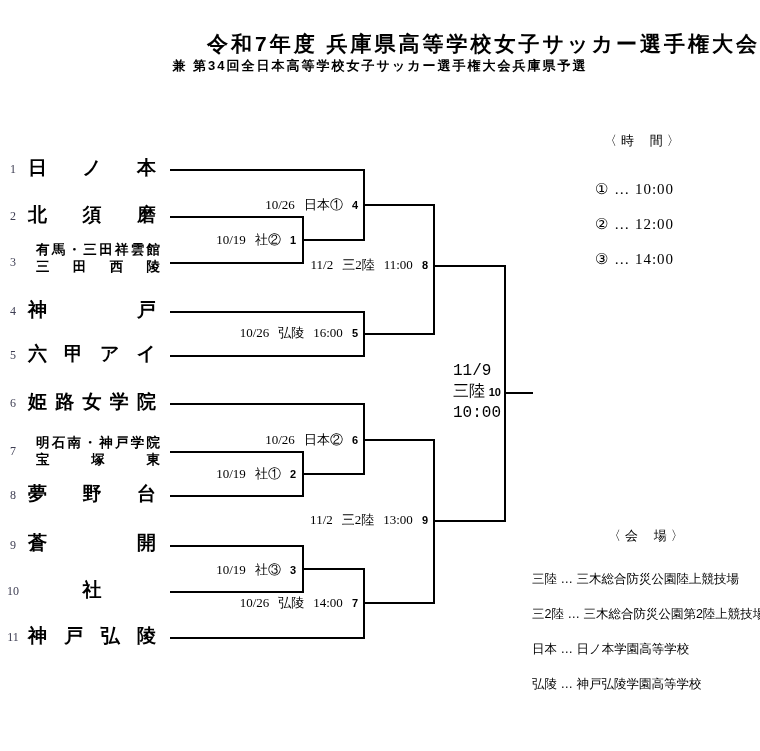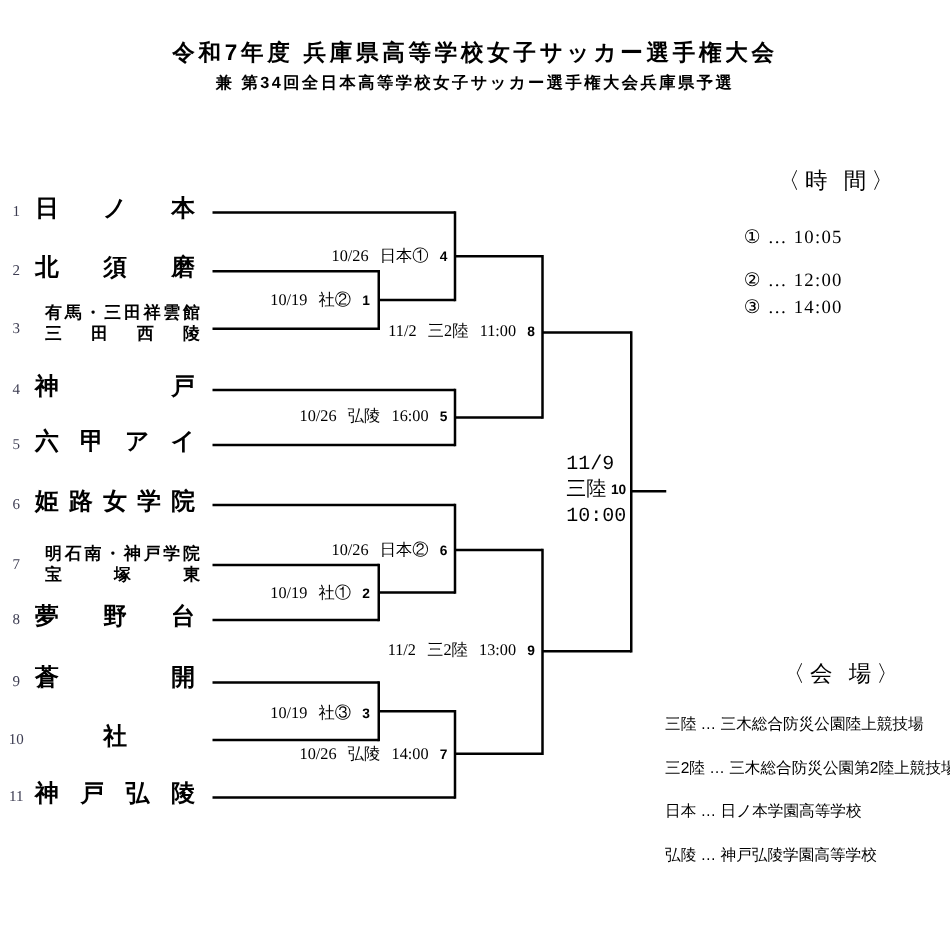--- a/index.html
+++ b/index.html
@@ -1,21 +1,21 @@
 <!DOCTYPE html>
 <html><head>
 <meta charset="utf-8">
 <style>
   html,body{margin:0;padding:0;background:#fff;}
   .page{position:relative;width:760px;height:751px;background:#ffffff;overflow:hidden;
         font-family:"Liberation Serif",serif;color:#000;}
   
-  .title1{position:absolute;top:30px;left:0;width:100%;text-align:center;
+  .title1{position:absolute;top:30px;left:0;width:100%;text-align:right;
           font-family:"Liberation Sans",sans-serif;font-weight:bold;
-          font-size:18px;letter-spacing:3px;}
+          font-size:21px;letter-spacing:3px;}
   .title2{position:absolute;top:57px;left:0;width:100%;text-align:center;
           font-family:"Liberation Sans",sans-serif;font-weight:bold;
           font-size:13px;letter-spacing:2px;}
   
   .seed{position:absolute;left:2px;width:22px;text-align:center;
         font-family:"Liberation Serif",serif;font-size:12px;color:#3d3d52;}
   
   .tname{position:absolute;left:28px;width:128px;
          font-family:"Liberation Sans",sans-serif;font-weight:bold;font-size:19px;
          line-height:22px;}
@@ -30,22 +30,22 @@
   
   .mlabel{position:absolute;display:flex;gap:9px;align-items:baseline;
           font-family:"Liberation Serif",serif;font-size:13px;line-height:14px;
           white-space:nowrap;justify-content:flex-end;}
   .mnum{font-family:"Liberation Sans",sans-serif;font-weight:bold;font-size:11px;}
   .final-label{position:absolute;font-family:Liberation Mono, monospace;font-size:16px;
                line-height:21px;white-space:nowrap;}
   .final-num{position:absolute;font-family:"Liberation Sans",sans-serif;
              font-weight:bold;font-size:11px;}
   
-  .panel-header{position:absolute;font-family:Liberation Sans, sans-serif;font-size:18px;
-                letter-spacing:4px;white-space:nowrap;margin-left:18px;}
+  .panel-header{position:absolute;font-family:Liberation Mono, monospace;font-size:13px;
+                letter-spacing:4px;white-space:nowrap;}
   .time-item{position:absolute;left:595px;font-family:"Liberation Serif",serif;
              font-size:15px;letter-spacing:1px;white-space:nowrap;}
   .venue-item{position:absolute;left:532px;font-family:Liberation Sans, sans-serif;
               font-size:12.5px;white-space:nowrap;}
 </style>
 </head>
 <body>
 
 <div class="page">
 
@@ -228,23 +228,23 @@
   </div>
 
   <div class="final-label" style="left:453px;top:361px">
     <div>11/9</div>
     <div>三陸</div>
     <div>10:00</div>
   </div>
   <div class="final-num" style="left:486px;top:386px;width:15px;text-align:right">10</div>
 
   <div class="panel-header" style="left:604px;top:132px">〈時 間〉</div>
-  <div class="time-item" style="top:180px">① … 10:05</div>
+  <div class="time-item" style="top:180px">① … 10:00</div>
   <div class="time-item" style="top:215px">② … 12:00</div>
-  <div class="time-item" style="top:236px">③ … 14:00</div>
+  <div class="time-item" style="top:250px">③ … 14:00</div>
 
   <div class="panel-header" style="left:608px;top:527px">〈会 場〉</div>
   <div class="venue-item" style="top:571px">三陸 … 三木総合防災公園陸上競技場</div>
   <div class="venue-item" style="top:606px">三2陸 … 三木総合防災公園第2陸上競技場</div>
   <div class="venue-item" style="top:676px">弘陵 … 神戸弘陵学園高等学校</div>
   <div class="venue-item" style="top:641px">日本 … 日ノ本学園高等学校</div>
 
 </div>
 
 </body></html>

